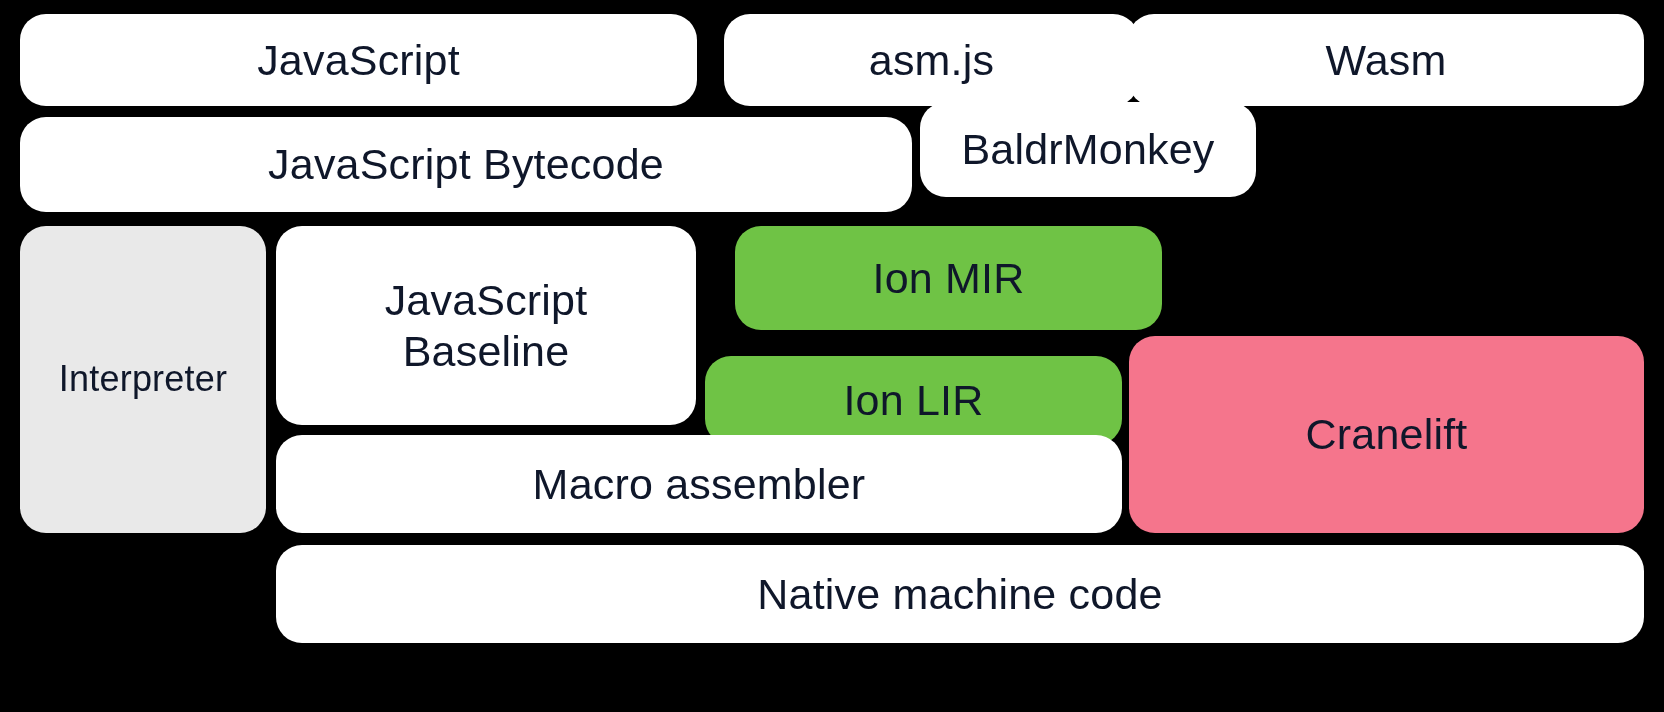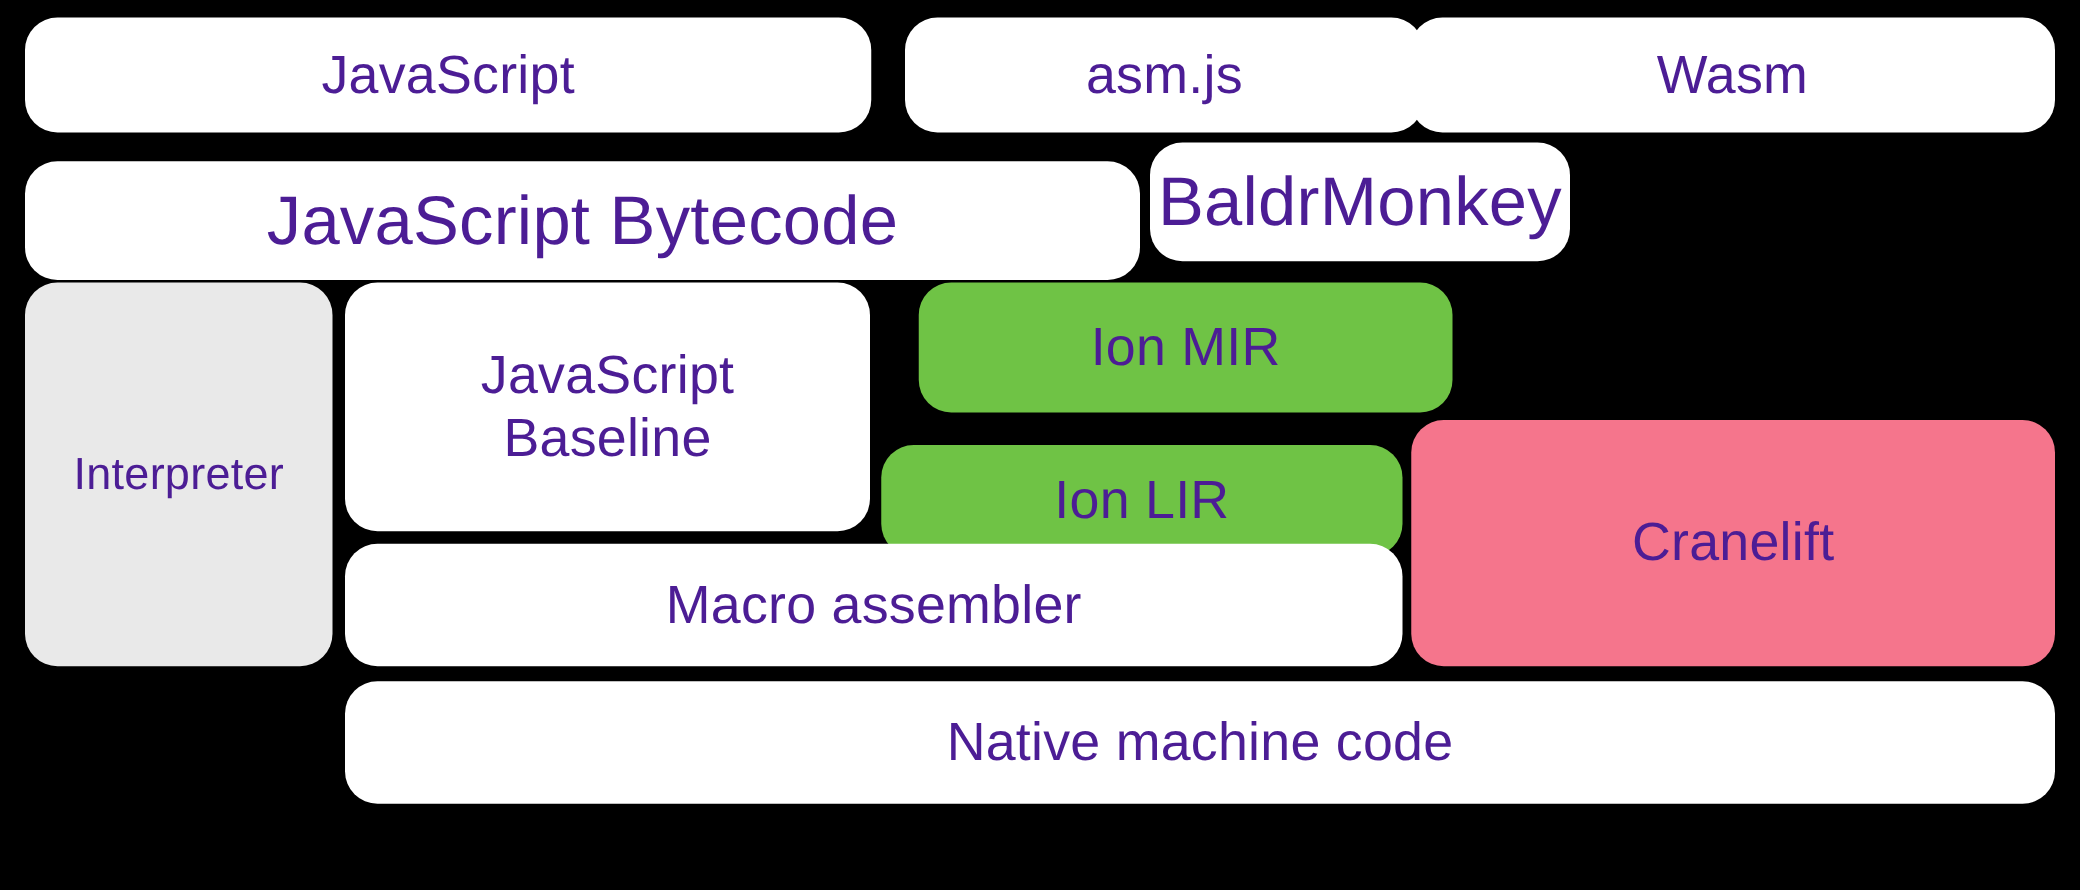--- a/index.html
+++ b/index.html
@@ -17,35 +17,35 @@
     background: #000000;
     overflow: hidden;
   }
   .node {
     position: absolute;
     box-sizing: border-box;
     display: flex;
     align-items: center;
     justify-content: center;
     text-align: center;
-    color: #4c1d95;
+    color: #0f172a;
     border-radius: 26px;
     line-height: 1.18;
     font-weight: 400;
     letter-spacing: 0.2px;
     white-space: pre-line;
     padding: 2px 10px;
   }
   .fill-white  { background: #FFFFFF; }
   .fill-grey   { background: #E9E9E9; }
   .fill-green  { background: #6FC345; }
   .fill-pink   { background: #F5758C; }
 
   .t-row1  { font-size: 43px; }
-  .t-row2  { font-size: 55px; margin-top: 12px; }
+  .t-row2  { font-size: 43px; }
   .t-body  { font-size: 43px; }
   .t-small { font-size: 36px; }
 </style>
 </head>
 <body>
 
 <div id="diagram">
 
   <div class="node fill-white t-row1" style="left:20px; top:14px; width:677px; height:92px;">JavaScript</div>
 

